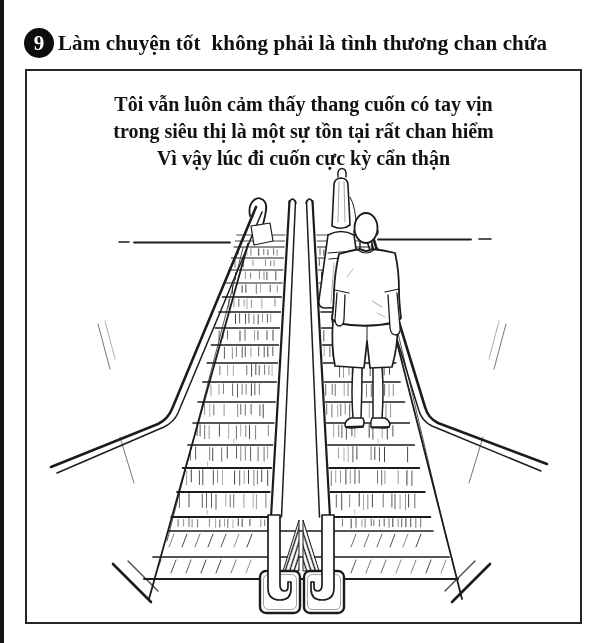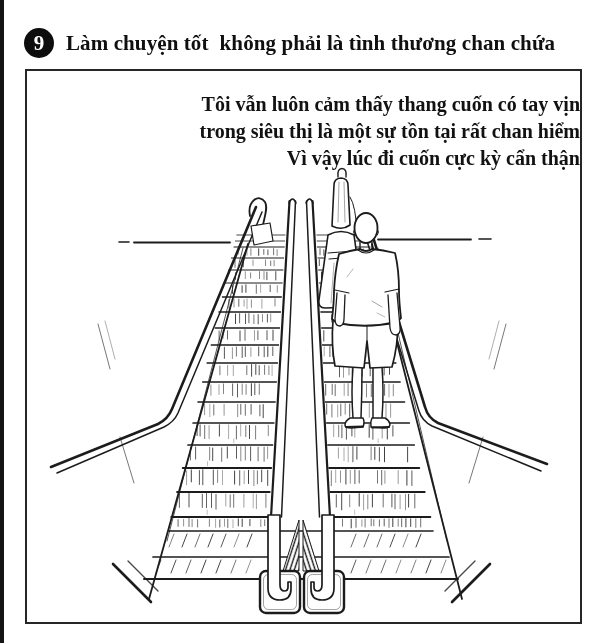--- a/index.html
+++ b/index.html
@@ -9,28 +9,28 @@
     overflow:hidden;
   }
   .stage{position:absolute;inset:0;}
   .edge-bar{position:absolute;left:0;top:0;width:4px;height:643px;background:#141414;}
   .header{position:absolute;left:24px;top:26px;width:560px;height:34px;display:flex;align-items:center;}
   .badge{
     width:30px;height:30px;border-radius:50%;background:#0d0d0d;color:#ffffff;
     display:flex;align-items:center;justify-content:center;
     font-weight:bold;font-size:21px;flex:0 0 auto;
   }
-  .title{margin-left:12px;font-weight:bold;font-size:21px;color:#101010;white-space:nowrap;letter-spacing:.1px;}
+  .title{margin-left:4px;font-weight:bold;font-size:21px;color:#101010;white-space:nowrap;letter-spacing:.1px;}
   .title .gap{display:inline-block;width:11px;}
   .panel{
     position:absolute;left:25px;top:69px;width:553px;height:551px;
     border:2px solid #262626;background:#ffffff;
   }
   .caption{
-    position:absolute;left:0;top:20px;width:100%;text-align:right;
+    position:absolute;left:0;top:20px;width:100%;text-align:center;
     font-weight:bold;font-size:20px;line-height:27px;color:#121212;
   }
   svg.art{position:absolute;left:0;top:0;width:553px;height:551px;}
 </style>
 </head>
 <body>
 
 <div class="stage">
   <div class="edge-bar"></div>
 

